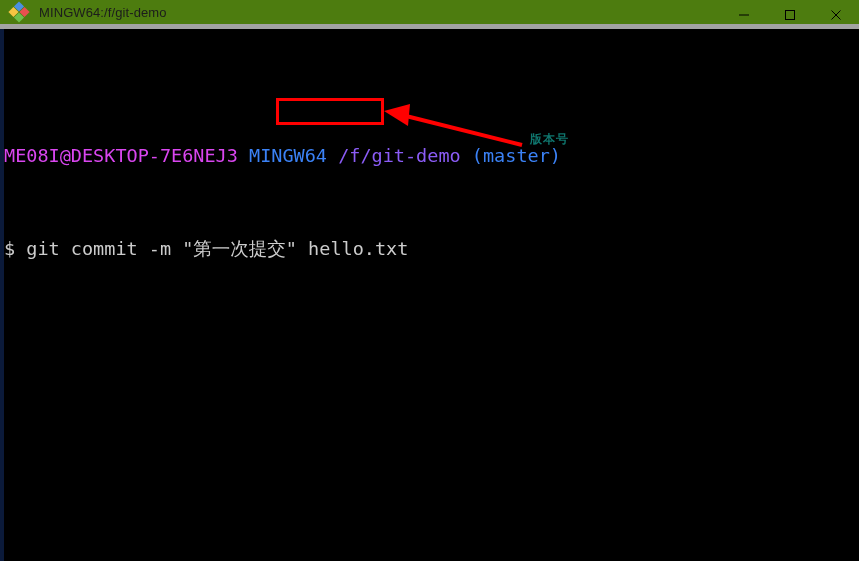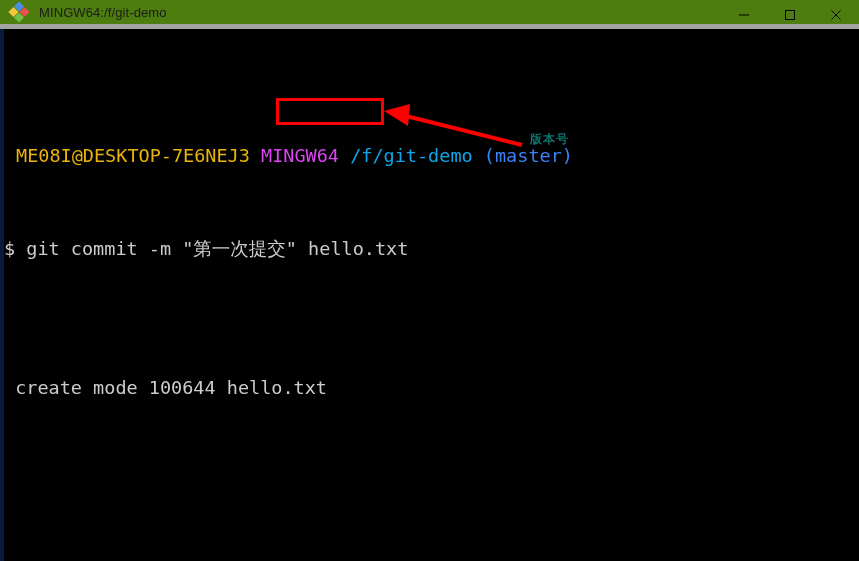--- a/index.html
+++ b/index.html
@@ -80,23 +80,23 @@
     left: 4px; top: 22px;
     right: 0; bottom: 0;
     font-family: "DejaVu Sans Mono", "Liberation Mono", monospace;
     font-size: 18.5px;
     line-height: 23.2px;
     white-space: pre;
     color: #cccccc;
   }
   .row { height: 23.2px; white-space: pre; }
 
-  .c-green   { color: #eab308; margin-left: 12px; }
-  .c-magenta { color: #d946ef; }
-  .c-yellow  { color: #0ea5e9; }
+  .c-green   { color: #d946ef; }
+  .c-magenta { color: #3b82f6; }
+  .c-yellow  { color: #8b5cf6; }
   .c-cyan    { color: #3b82f6; }
   .c-white   { color: #cccccc; }
 
   
   #annot-box {
     position: absolute;
     left: 276px; top: 98px;
     width: 108px; height: 27px;
     border: 3px solid #ff0000;
     pointer-events: none;
@@ -161,21 +161,20 @@
 
     <div id="term-content">
 
       
       <div class="row"><span class="c-green">ME08I@DESKTOP-7E6NEJ3</span><span class="c-white"> </span><span class="c-magenta">MINGW64</span><span class="c-white"> </span><span class="c-yellow">/f/git-demo</span><span class="c-white"> </span><span class="c-cyan">(master)</span></div>
 
       <div class="row"><span class="c-white">$ git commit -m "第一次提交" hello.txt</span></div>
 
 
 
-      <div class="row"><span class="c-white"> create mode 100644 hello.txt</span></div>
 
       
 
       
       
 
       
 
       
 

